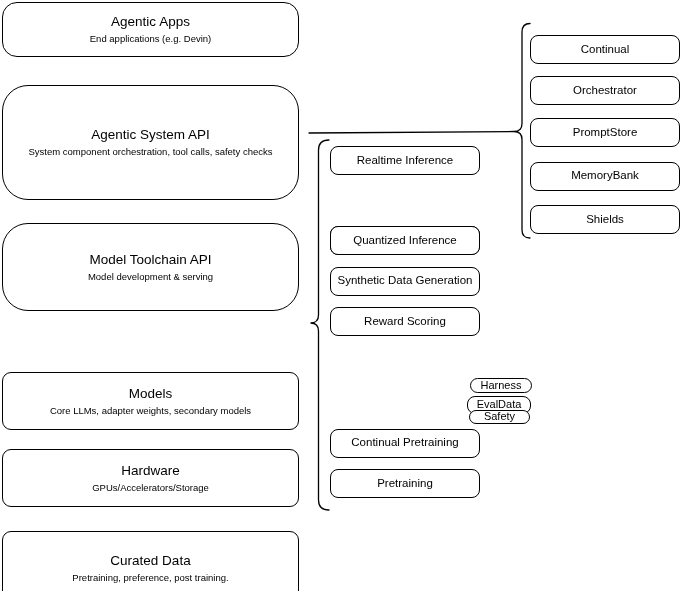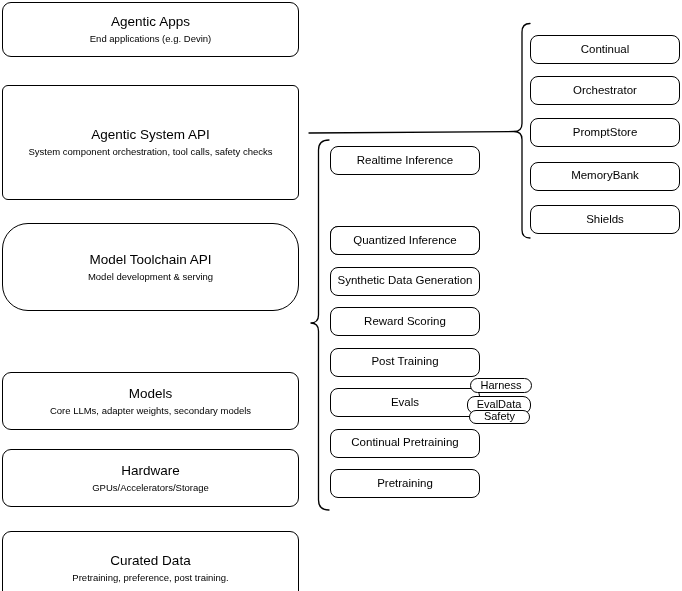--- a/index.html
+++ b/index.html
@@ -60,26 +60,26 @@
 <body>
 
 <div class="canvas">
 
   <svg class="connector-layer" width="682" height="591" viewBox="0 0 682 591" fill="none" stroke="#000000" stroke-width="1.3" stroke-linecap="round">
     <path d="M 309 133 L 514 131.5"></path>
     <path d="M 329 140 Q 318.5 140 318.5 150 L 318.5 315 Q 318.5 323 310.5 323 Q 318.5 323 318.5 331 L 318.5 500 Q 318.5 510 329 510"></path>
     <path d="M 530 23.5 Q 522 23.5 522 32 L 522 123.5 Q 522 131.5 514 131.5 Q 522 131.5 522 139.5 L 522 230 Q 522 238 530 238"></path>
   </svg>
 
-  <div class="box layer" style="top:2px;height:55px;border-radius:9px;">
+  <div class="box layer" style="top:2px;height:55px;border-radius:15px;">
     <div class="title">Agentic Apps</div>
     <div class="subtitle">End applications (e.g. Devin)</div>
   </div>
 
-  <div class="box layer" style="top:85px;height:115px;border-radius:6px;">
+  <div class="box layer" style="top:85px;height:115px;border-radius:26px;">
     <div class="title">Agentic System API</div>
     <div class="subtitle">System component orchestration, tool calls, safety checks</div>
   </div>
 
   <div class="box layer" style="top:223px;height:88px;border-radius:26px;">
     <div class="title">Model Toolchain API</div>
     <div class="subtitle">Model development &amp; serving</div>
   </div>
 
   <div class="box layer" style="top:449px;height:58px;border-radius:9px;">
@@ -95,22 +95,20 @@
   <div class="box layer" style="top:531px;height:74px;border-radius:9px;">
     <div class="title">Curated Data</div>
     <div class="subtitle">Pretraining, preference, post training.</div>
   </div>
 
   <div class="box node" style="top:146px;">Realtime Inference</div>
   <div class="box node" style="top:185.5px;margin-top:40px;">Batch Inference</div>
   <div class="box node" style="top:226px;">Quantized Inference</div>
   <div class="box node" style="top:266.5px;">Synthetic Data Generation</div>
   <div class="box node" style="top:307px;">Reward Scoring</div>
-  <div class="box node" style="top:347.5px;">Post Training</div>
-  <div class="box node" style="top:388px;">Evals</div>
   <div class="box node" style="top:428.5px;">Continual Pretraining</div>
   <div class="box node" style="top:469px;">Pretraining</div>
 
   <div class="pill" style="left:470px;top:378px;width:62px;height:14.5px;">Harness</div>
   <div class="pill" style="left:467px;top:395.5px;width:64px;height:18px;">EvalData</div>
   <div class="pill" style="left:469px;top:409.5px;width:61px;height:14.5px;">Safety</div>
 
   <div class="box node right-col" style="top:35px;">Continual</div>
   <div class="box node right-col" style="top:76px;">Orchestrator</div>
   <div class="box node right-col" style="top:118px;">PromptStore</div>

